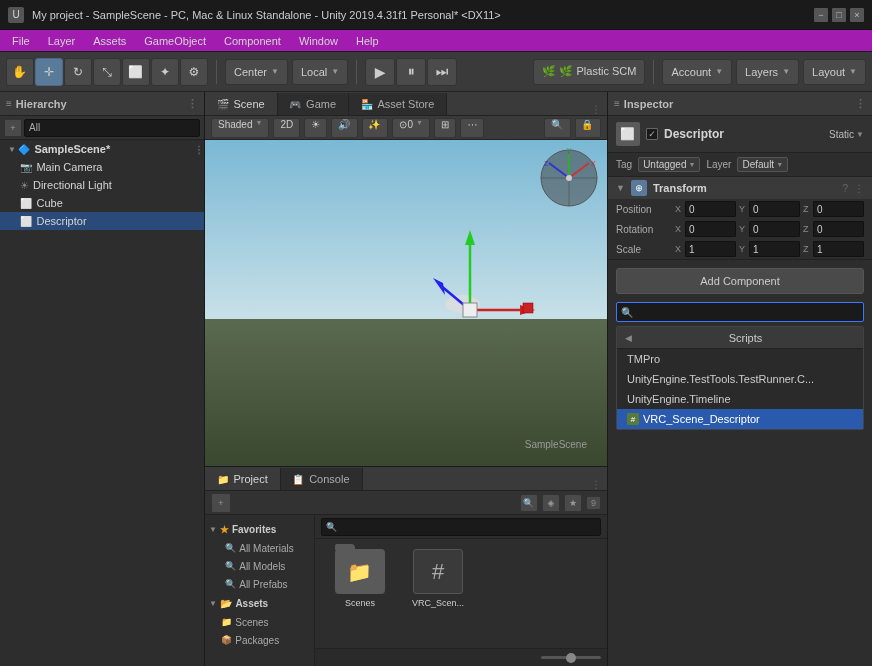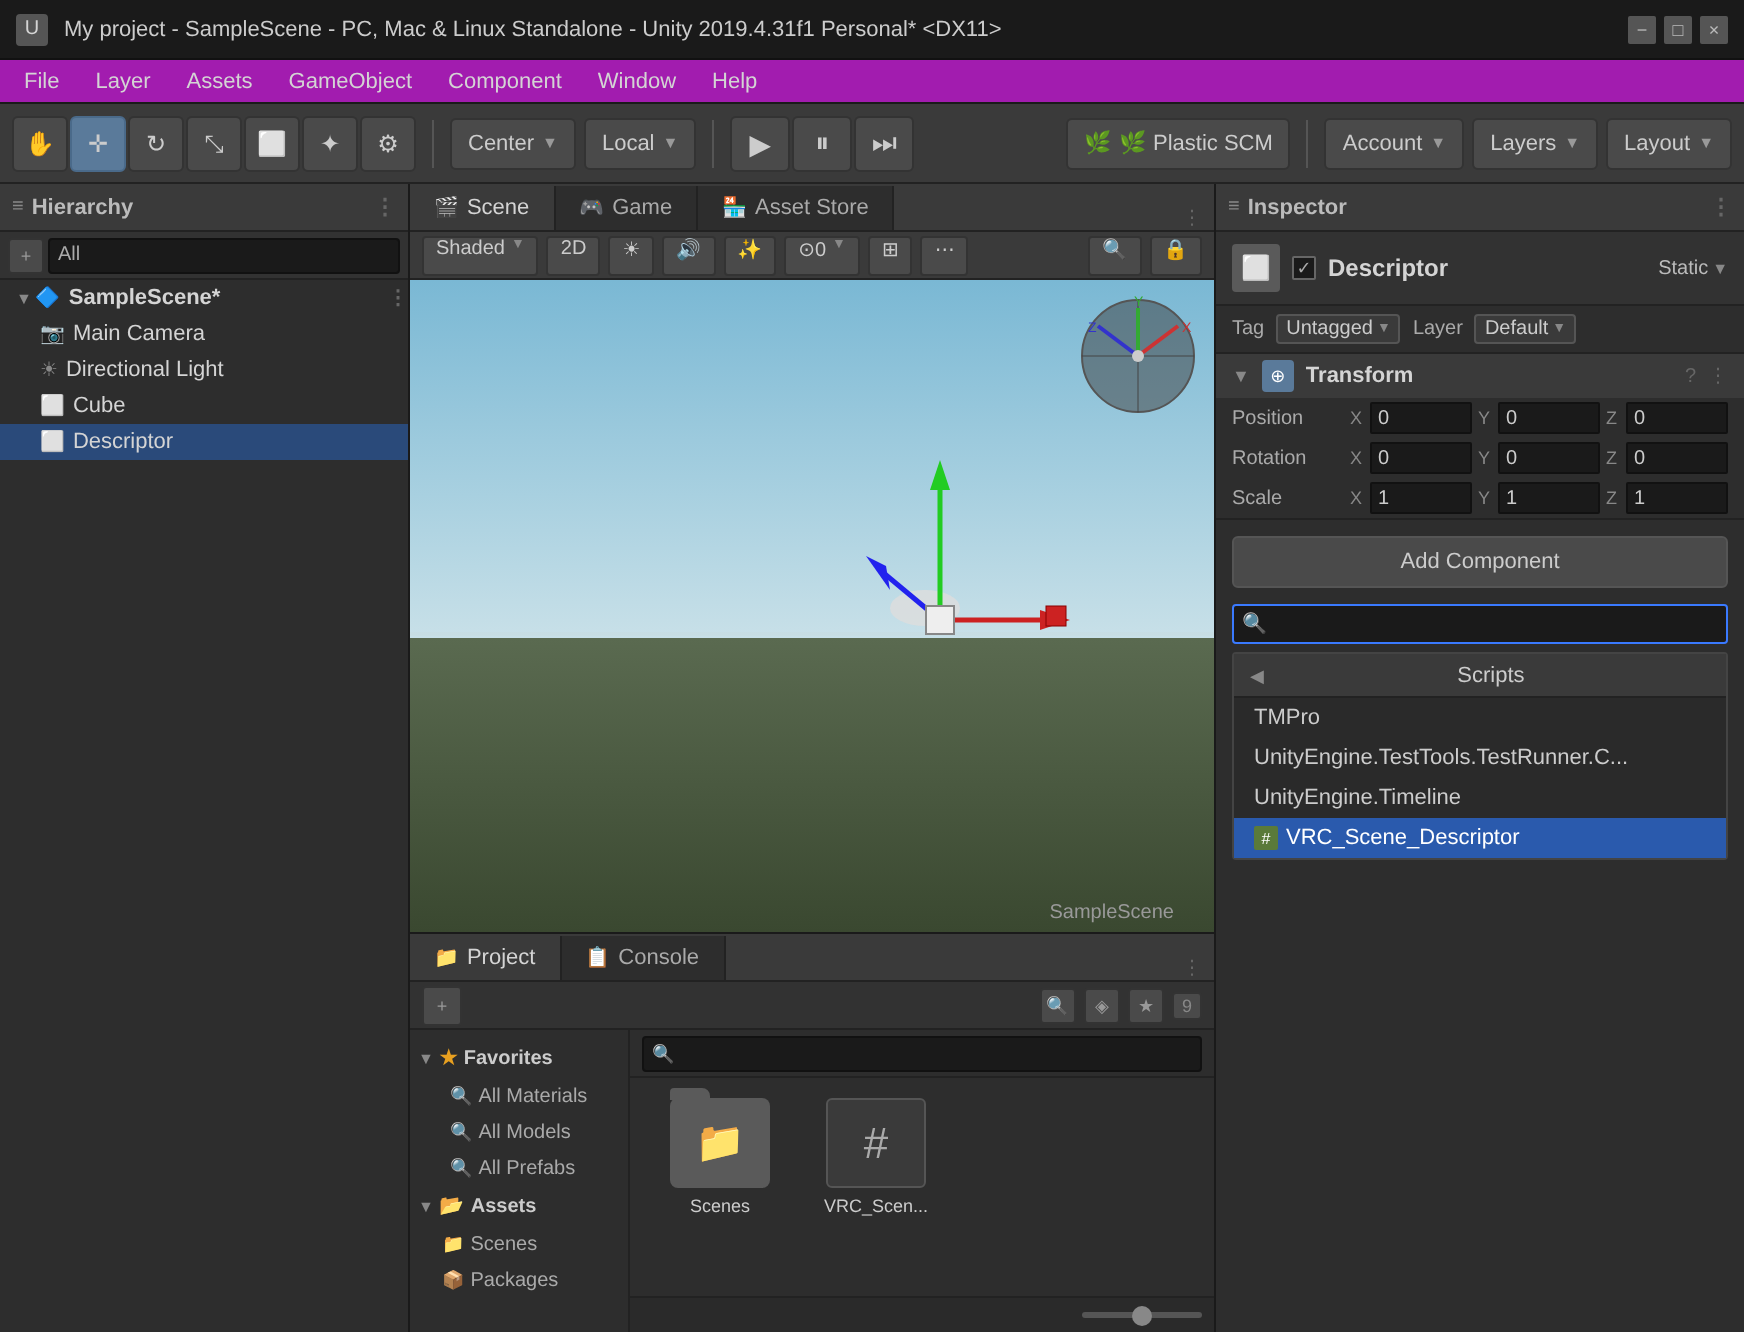--- a/index.html
+++ b/index.html
@@ -937,21 +937,21 @@
         <polygon points="130,90 115,85 115,95" fill="#cc2222"></polygon>
 
         <line x1="65" y1="90" x2="35" y2="65" stroke="#2222ee" stroke-width="2.5"></line>
         <polygon points="28,58 38,63 40,75" fill="#2222ee"></polygon>
 
         <rect x="58" y="83" width="14" height="14" fill="#eee" stroke="#888" stroke-width="1"></rect>
 
         <rect x="118" y="83" width="10" height="10" fill="#cc2222" stroke="#800" stroke-width="0.5"></rect>
       </svg>
 
-      <div style="position:absolute;bottom:4px;right:20px;font-size:10px;color:#999;">SampleScene</div>
+      <div style="position:absolute;bottom:16px;right:20px;font-size:10px;color:#999;">SampleScene</div>
 
       <svg style="position:absolute;top:8px;right:8px;width:60px;height:60px;" viewBox="0 0 60 60">
         <circle cx="30" cy="30" r="28" fill="rgba(60,60,60,0.5)" stroke="#555" stroke-width="1"></circle>
         <line x1="30" y1="2" x2="30" y2="58" stroke="#444" stroke-width="0.5"></line>
         <line x1="2" y1="30" x2="58" y2="30" stroke="#444" stroke-width="0.5"></line>
         <line x1="30" y1="30" x2="50" y2="15" stroke="#cc3333" stroke-width="2"></line>
         <line x1="30" y1="30" x2="30" y2="6" stroke="#33aa33" stroke-width="2"></line>
         <line x1="30" y1="30" x2="10" y2="15" stroke="#3333cc" stroke-width="2"></line>
         <circle cx="30" cy="30" r="3" fill="#ccc"></circle>
         <text x="52" y="18" font-size="7" fill="#cc3333">X</text>

